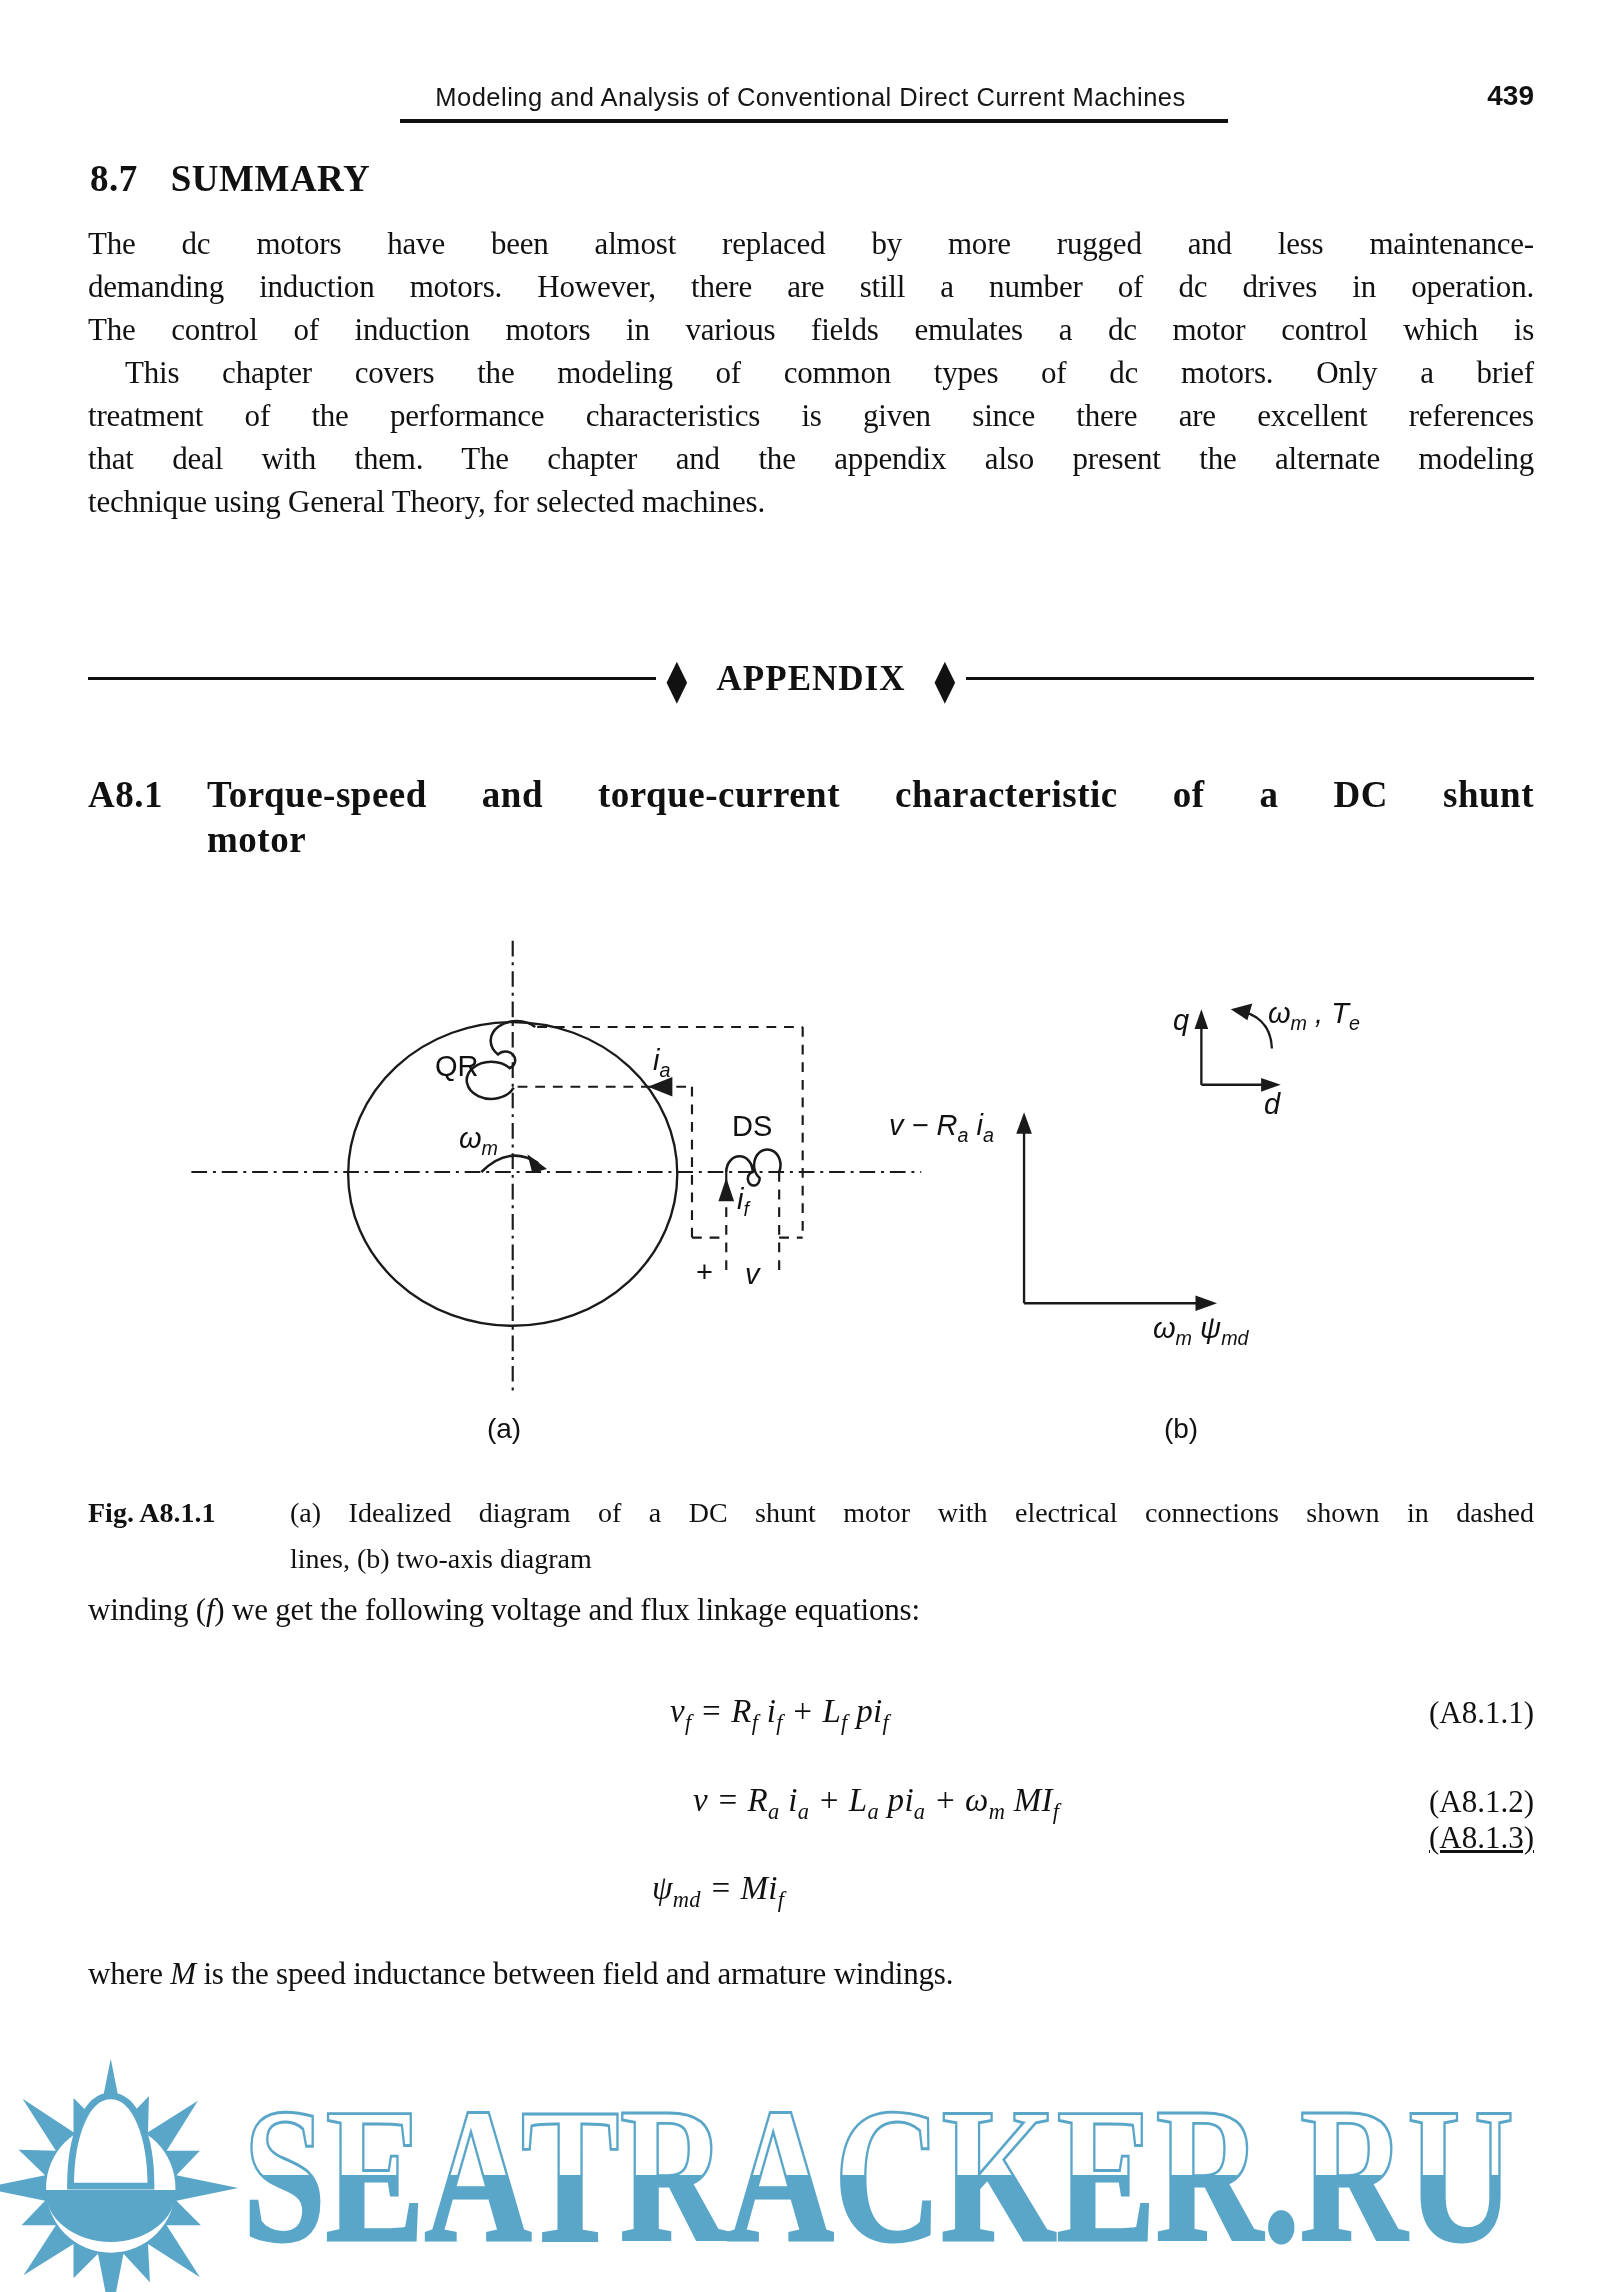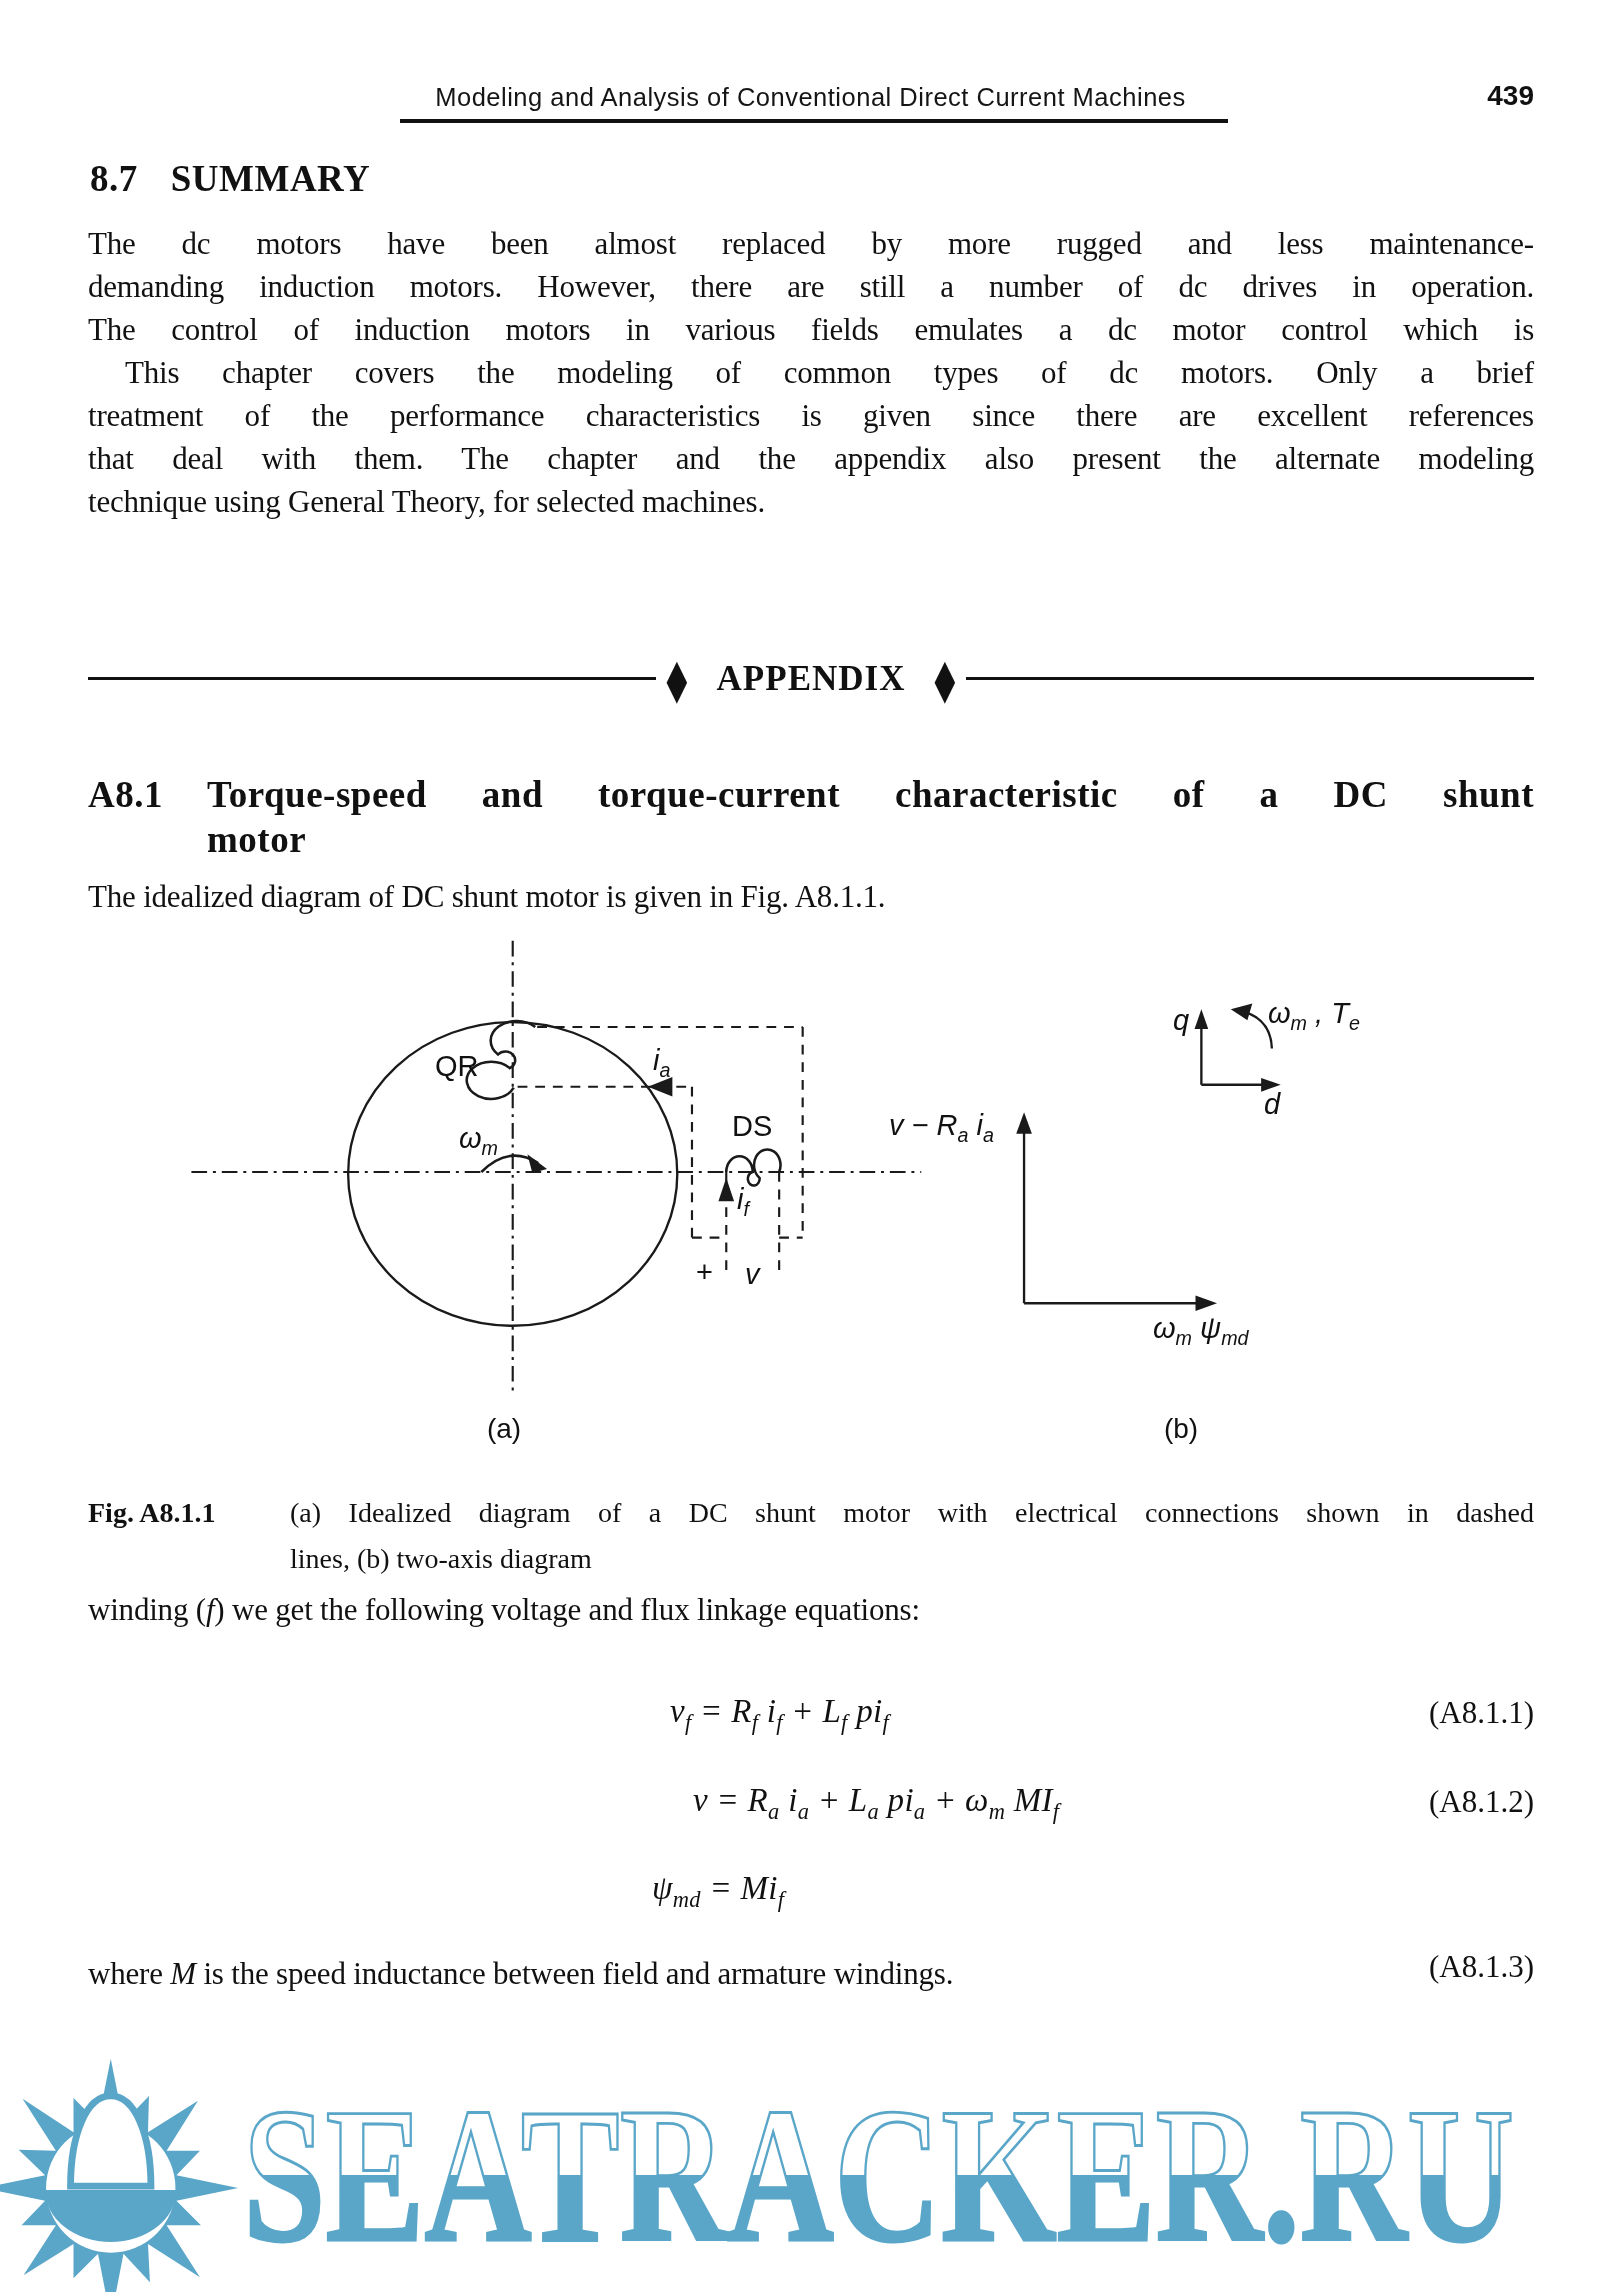--- a/index.html
+++ b/index.html
@@ -84,21 +84,20 @@
   </div>
 
   <div class="abs h1" id="a81-heading">
     <div class="row1">
       <span class="num">A8.1</span>
       <span class="t1">Torque-speed and torque-current characteristic of a DC shunt</span>
     </div>
     <div class="t2">motor</div>
   </div>
 
-  <div class="abs body-line ll" id="intro-line">The idealized diagram of DC shunt motor is given in Fig. A8.1.1.</div>
 
   <svg class="abs" id="figure-svg" width="1446" height="480" viewBox="90 950 1475 490">
     <g stroke="#1a1a1a" fill="none">
 
       <path d="M523 960 V1425" stroke-width="2.2" stroke-dasharray="16 6 3 6"></path>
       <path d="M195 1196 H940" stroke-width="2.2" stroke-dasharray="16 6 3 6"></path>
 
       <ellipse cx="523" cy="1198" rx="168" ry="155" stroke-width="2.4"></ellipse>
 
       <path d="M546 1048 A25 19 0 1 0 508 1076 A10 9 0 1 1 520 1090 A25 19 0 1 0 524 1110" stroke-width="2.6"></path>
@@ -164,21 +163,21 @@
 
   <div class="abs" id="identify-para">
     <div class="body-line ll">winding (<i>f</i>) we get the following voltage and flux linkage equations:</div>
   </div>
 
   <div class="abs eq" style="top:1693px;left:670px;">v<sub>f</sub> = R<sub>f</sub> i<sub>f</sub> + L<sub>f</sub> pi<sub>f</sub></div>
   <div class="abs eqnum" style="top:1695px;">(A8.1.1)</div>
   <div class="abs eq" style="top:1782px;left:693px;">v = R<sub>a</sub> i<sub>a</sub> + L<sub>a</sub> pi<sub>a</sub> + ω<sub>m</sub> MI<sub>f</sub></div>
   <div class="abs eqnum" style="top:1784px;">(A8.1.2)</div>
   <div class="abs eq" style="top:1870px;left:652px;">ψ<sub>md</sub> = Mi<sub>f</sub></div>
-  <div class="abs eqnum" style="top:1949px;">(A8.1.3)</div>
+  <div class="abs eqnum" style="top:1820px;text-decoration:underline;">(A8.1.3)</div>
 
   <div class="abs body-line ll" id="closing-line">where <i>M</i> is the speed inductance between field and armature windings.</div>
 
   <svg class="abs" id="watermark" width="1621" height="254" viewBox="0 0 1654 259">
     <defs>
       <linearGradient id="wmgrad" gradientUnits="userSpaceOnUse" x1="0" y1="62" x2="0" y2="206">
         <stop offset="0" stop-color="#ffffff"></stop>
         <stop offset="0.53" stop-color="#ffffff"></stop>
         <stop offset="0.53" stop-color="#5aa6c9"></stop>
         <stop offset="1" stop-color="#5aa6c9"></stop>

